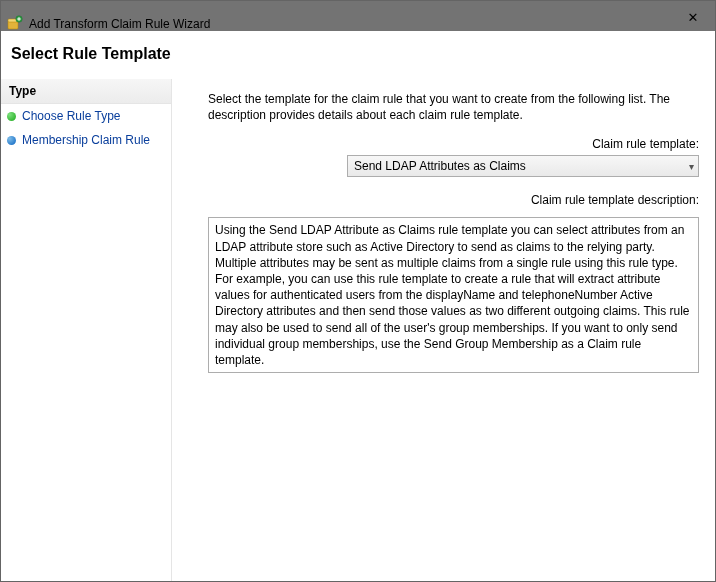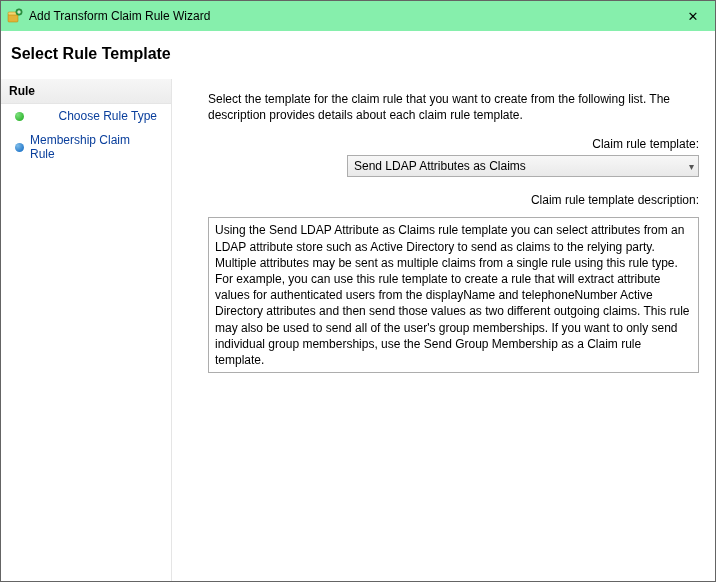--- a/index.html
+++ b/index.html
@@ -16,23 +16,23 @@
     width: 716px;
     height: 582px;
     border: 1px solid #646464;
     display: flex;
     flex-direction: column;
     position: relative;
   }
   .titlebar {
     height: 30px;
     display: flex;
-    align-items: center;
+    align-items: flex-end;
     padding: 0 2px 0 6px;
-    background: #86efac;
+    background: #737373;
   }
   .titlebar .icon {
     width: 16px; height:16px; margin-right:6px;
     display:flex; align-items:center; justify-content:center;
   }
   .titlebar-title { flex:1; font-size:12px; }
   .close-btn {
     width: 40px; height: 28px;
     display:flex; align-items:center; justify-content:center;
     font-size: 13px; font-family: Arial, sans-serif;
@@ -56,24 +56,23 @@
   }
   .steps-header {
     background: linear-gradient(#f6f6f6, #ececec);
     font-weight: bold;
     padding: 5px 8px;
     font-size: 12px;
     border-bottom: 1px solid #e5e5e5;
   }
   .step-item {
     display:flex; align-items:center;
-    padding: 5px 14px;
+    padding: 5px 6px;
     font-size: 12px;
     gap:6px;
-    justify-content:space-between;
   }
   .bullet {
     width:9px; height:9px; border-radius:50%;
     flex:0 0 9px;
   }
   .bullet.green { background: radial-gradient(circle at 30% 30%, #7de17d, #1ba81b); }
   .bullet.blue  { background: radial-gradient(circle at 30% 30%, #7dbce8, #0a64c2); }
   .step-item span { color:#0a3f9c; }
   .main {
     flex:1;
@@ -147,21 +146,21 @@
       <span>✕</span>
     </div>
   </div>
 
   <div class="header">
     <h1>Select Rule Template</h1>
   </div>
 
   <div class="body">
     <div class="sidebar">
-      <div class="steps-header">Rule</div>
+      <div class="steps-header">Type</div>
 
       <div class="step-item">
         <div class="bullet green"></div>
         <span>Choose Rule Type</span>
       </div>
       <div class="step-item">
         <div class="bullet blue"></div>
         <span>Membership Claim Rule</span>
       </div>
     </div>

